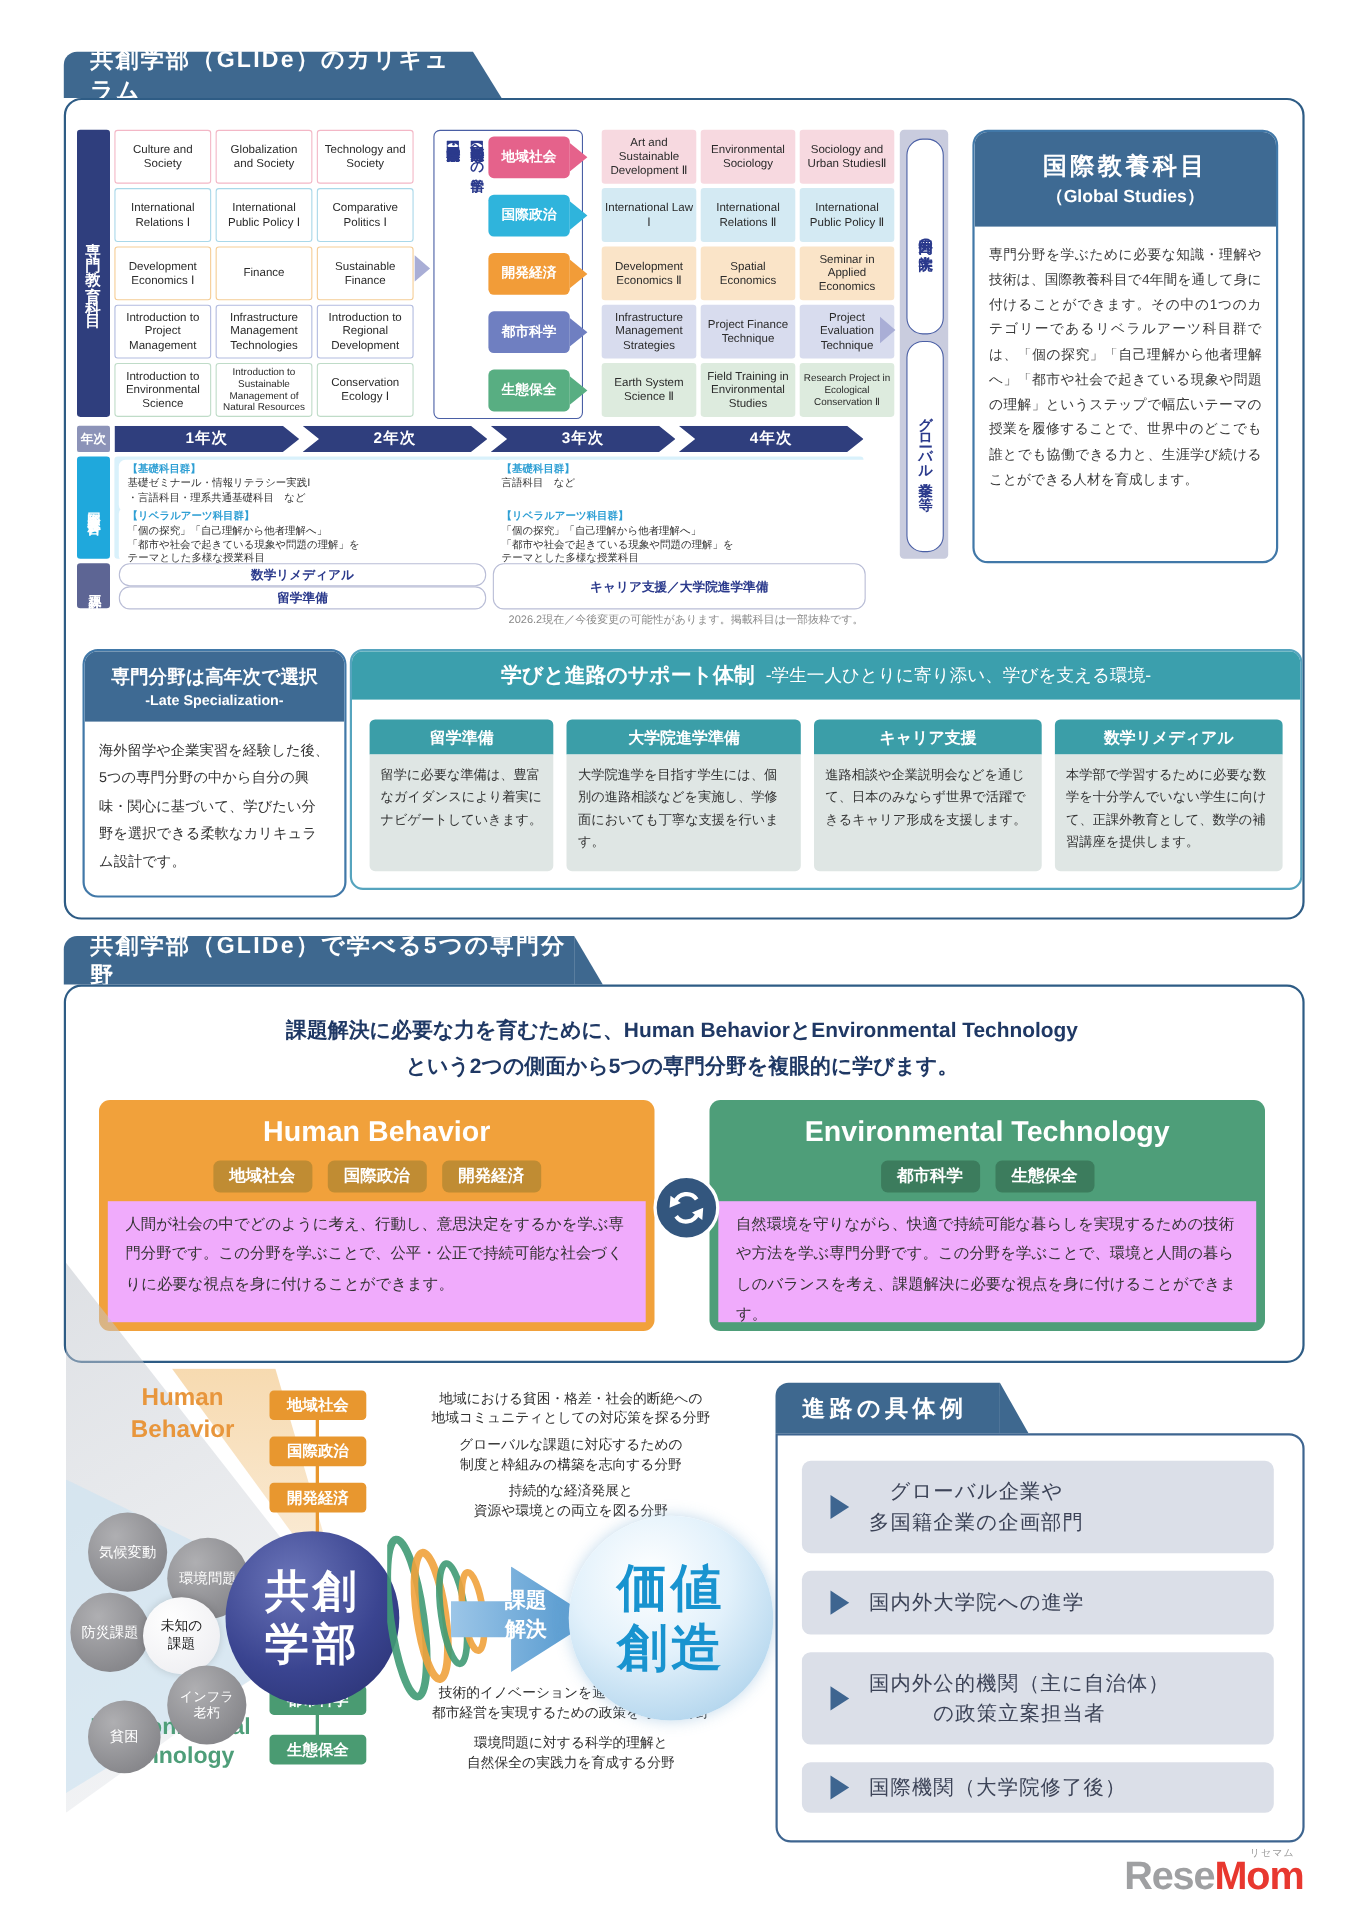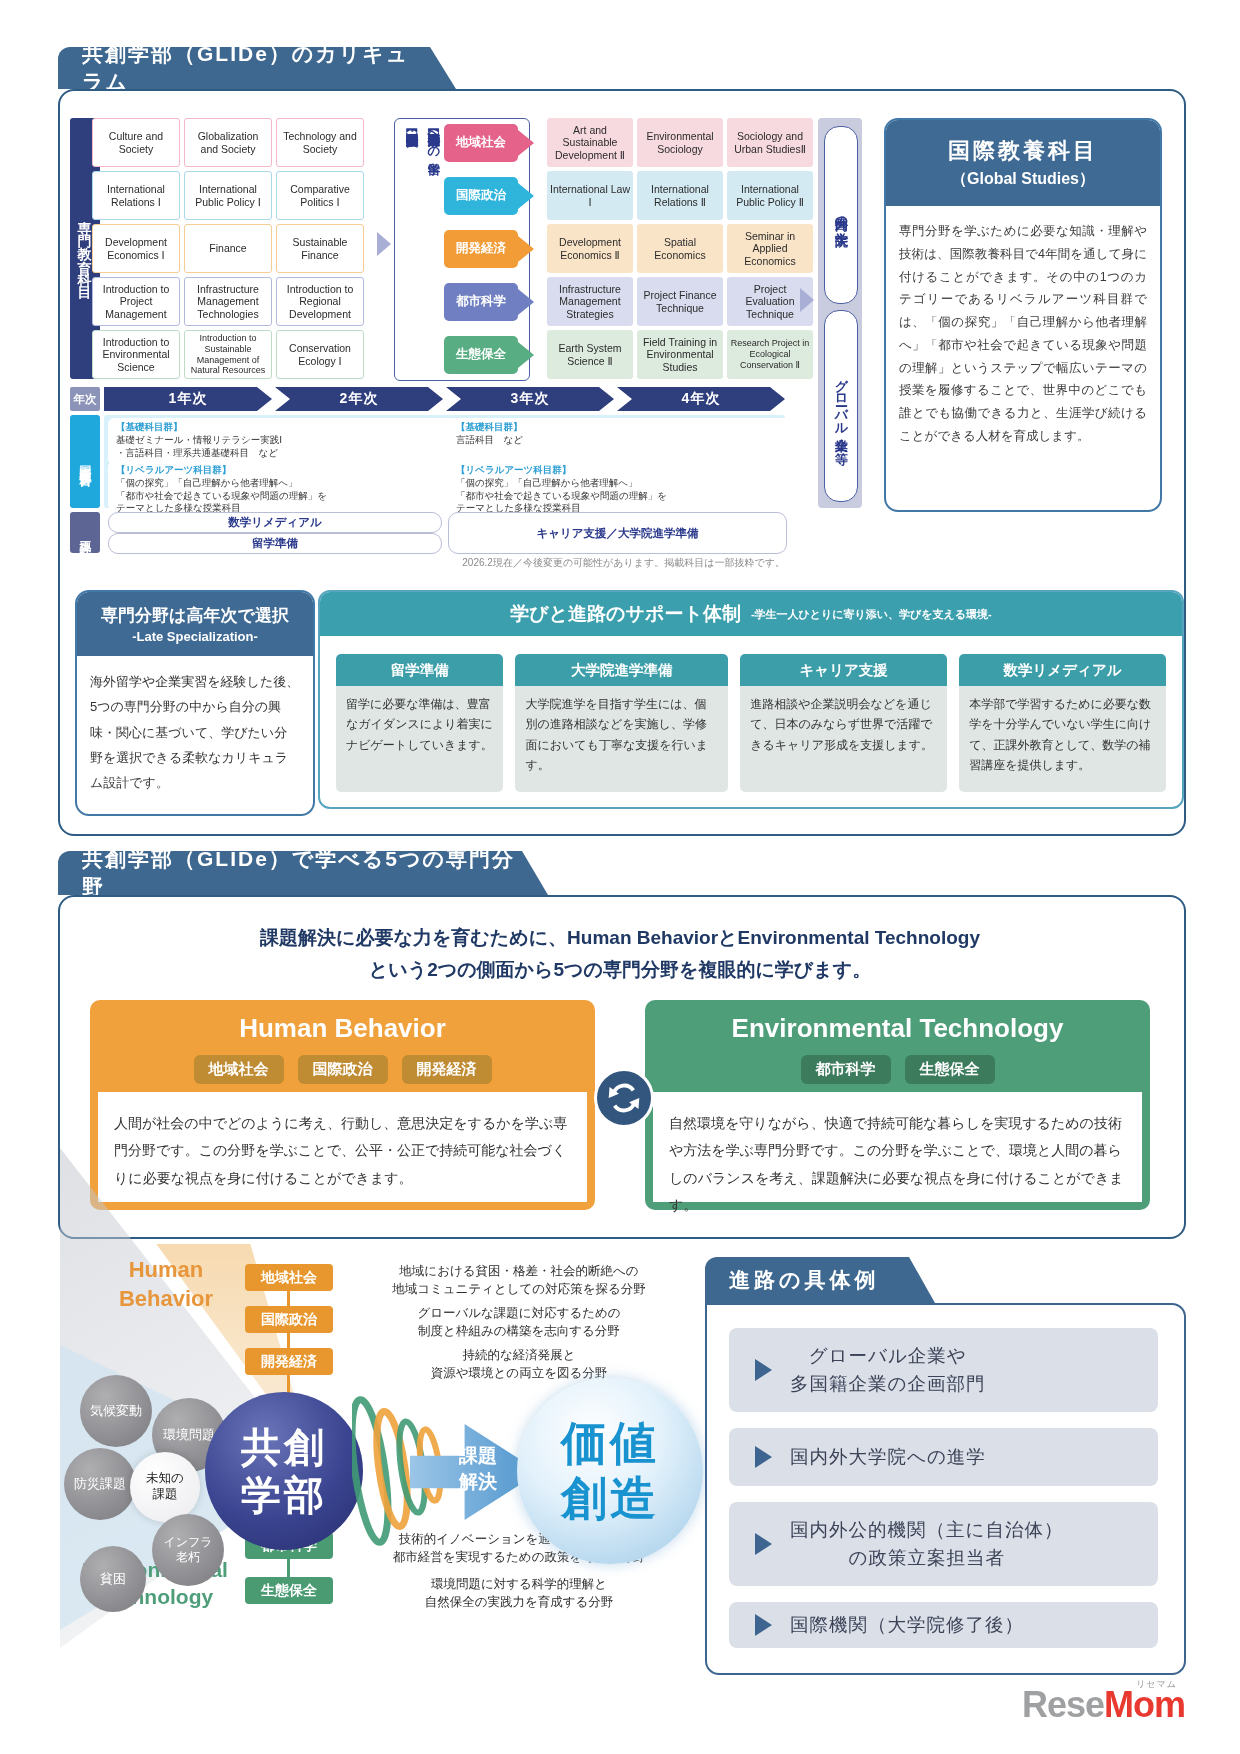--- a/index.html
+++ b/index.html
@@ -68,22 +68,22 @@
   .scard{display:flex;flex-direction:column;height:138px;}
   .scard .sh{height:32px;background:#3B9EA8;border-radius:5px 5px 0 0;color:#fff;font-weight:bold;
              font-size:14.5px;display:flex;align-items:center;justify-content:center;}
   .scard .sb{flex:1;background:#DFE6E4;border-radius:0 0 5px 5px;padding:8px 10px;font-size:12px;line-height:1.7;}
 
   
   .s2box{position:absolute;border-radius:10px;}
   .s2box .t{color:#fff;font-weight:bold;font-size:26px;text-align:center;margin-top:13px;}
   .s2box .tags{display:flex;justify-content:center;gap:14px;margin-top:11px;}
   .s2box .tag{color:#fff;font-weight:bold;font-size:15px;padding:5px 15px;border-radius:6px;}
-  .s2box .bd{position:absolute;left:8px;right:8px;top:92px;bottom:8px;background:#ffffff;
-             padding:18px 16px;font-size:14px;line-height:1.95;}
+  .s2box .bd{position:absolute;left:8px;right:8px;top:92px;bottom:8px;background:#f0abfc;
+             padding:7px 16px;font-size:14px;line-height:1.95;}
 
   
   .circle{position:absolute;border-radius:50%;display:flex;align-items:center;justify-content:center;
           text-align:center;font-weight:normal;color:#fff;font-size:13px;line-height:1.25;
           background:radial-gradient(circle at 35% 30%,#AFAFB2,#8A8A8E 70%,#7B7B80);}
   .circle.white{background:radial-gradient(circle at 35% 30%,#fff,#F0F0F3 75%,#E4E4E9);
           color:#222;box-shadow:0 0 8px rgba(0,0,0,.15);}
   .fb{position:absolute;width:88px;height:27px;border-radius:4px;color:#fff;font-weight:bold;
       font-size:14px;display:flex;align-items:center;justify-content:center;}
   .fb.o{background:#E8972F;} .fb.g{background:#4A9B72;}
@@ -100,21 +100,21 @@
 
 <div id="page">
 
   <div class="tab" style="left:58px;top:47px;width:348px;height:42px;--th:42px">
     <span>共創学部（GLIDe）のカリキュラム</span>
   </div>
   <div class="bigcard" style="left:58px;top:89px;width:1124px;height:743px"></div>
 
   <div class="vaxis" style="left:70px;top:118px;width:30px;height:261px;background:#2F3E7D;font-size:14px;letter-spacing:13px">専門教育科目</div>
 
-  <div class="cgrid" style="left:92px;top:118px">
+  <div class="cgrid" style="left:104px;top:118px">
     <div class="cell er1">Culture and Society</div>
     <div class="cell er1">Globalization and Society</div>
     <div class="cell er1">Technology and Society</div>
     <div class="cell er2">International Relations Ⅰ</div>
     <div class="cell er2">International Public Policy Ⅰ</div>
     <div class="cell er2">Comparative Politics Ⅰ</div>
     <div class="cell er3">Development Economics Ⅰ</div>
     <div class="cell er3">Finance</div>
     <div class="cell er3">Sustainable Finance</div>
     <div class="cell er4">Introduction to Project Management</div>
@@ -216,21 +216,21 @@
     <div class="bhead" style="height:64px;display:flex;flex-direction:column;justify-content:center;gap:2px">
       <div style="font-size:17px;font-weight:bold">専門分野は高年次で選択</div>
       <div style="font-size:13px;font-weight:bold">-Late Specialization-</div>
     </div>
     <div style="padding:13px 13px;font-size:13px;line-height:1.95;color:#333">海外留学や企業実習を経験した後、5つの専門分野の中から自分の興味・関心に基づいて、学びたい分野を選択できる柔軟なカリキュラム設計です。</div>
   </div>
 
   <div id="support" style="left:318px;top:590px;width:862px;height:215px">
     <div id="sup-head">
       <span style="font-size:19px;font-weight:bold">学びと進路のサポート体制</span>
-      <span style="font-size:11px;font-weight:bold">-学生一人ひとりに寄り添い、学びを支える環境-</span>
+      <span style="font-size:16px;font-weight:normal">-学生一人ひとりに寄り添い、学びを支える環境-</span>
     </div>
     <div id="sup-cards">
       <div class="scard" style="flex:0.85">
         <div class="sh">留学準備</div>
         <div class="sb">留学に必要な準備は、豊富なガイダンスにより着実にナビゲートしていきます。</div>
       </div>
       <div class="scard" style="flex:1.08">
         <div class="sh">大学院進学準備</div>
         <div class="sb">大学院進学を目指す学生には、個別の進路相談などを実施し、学修面においても丁寧な支援を行います。</div>
       </div>

